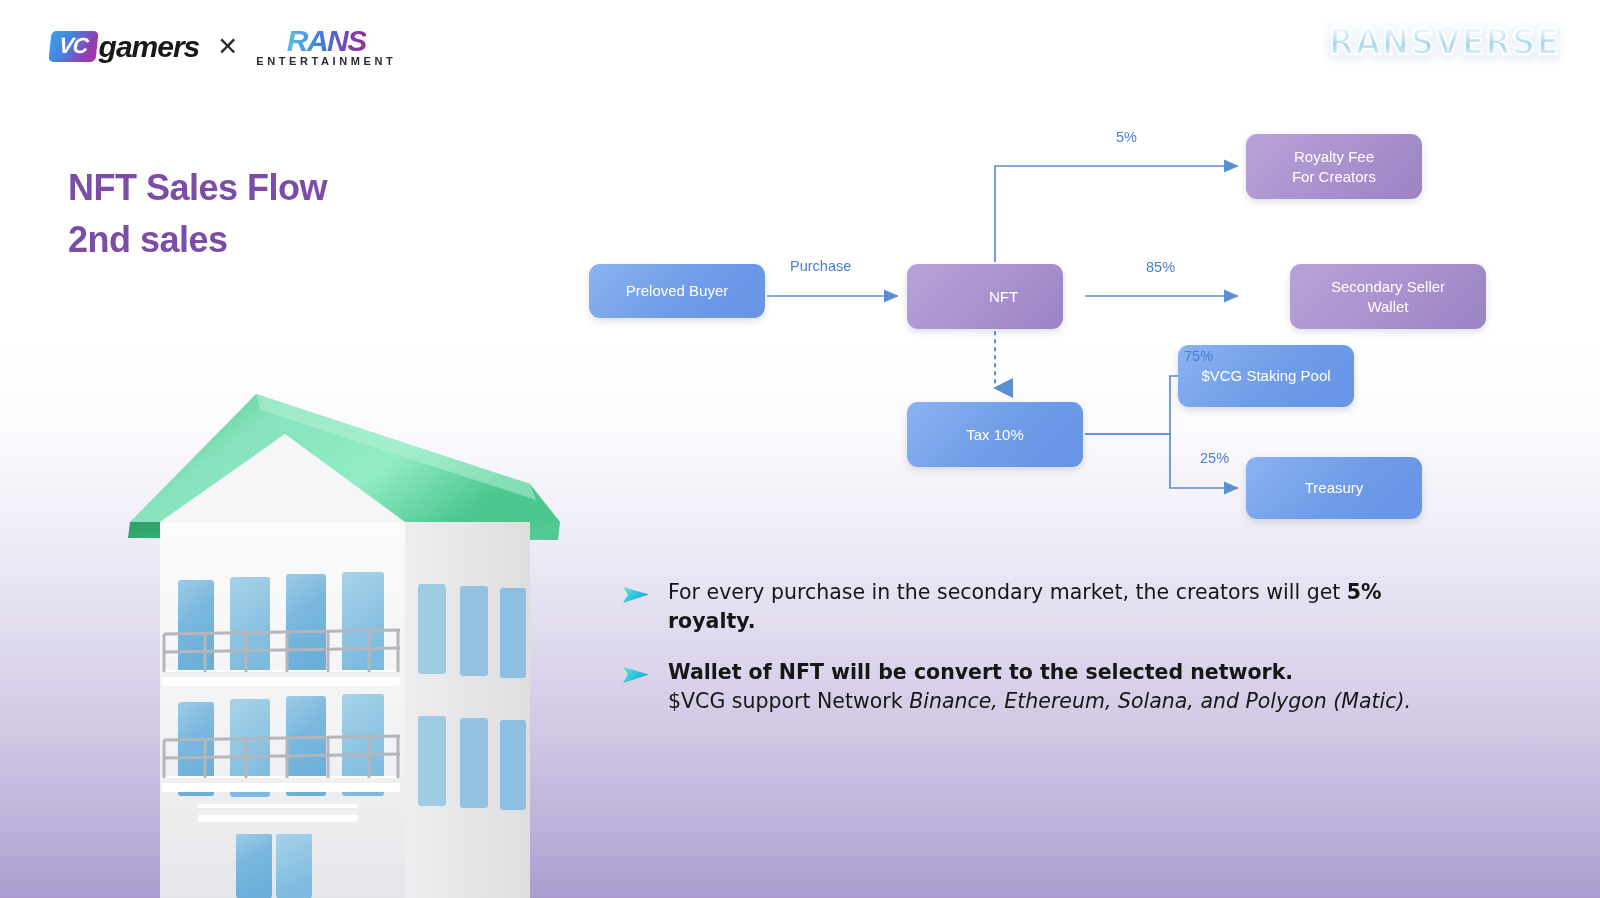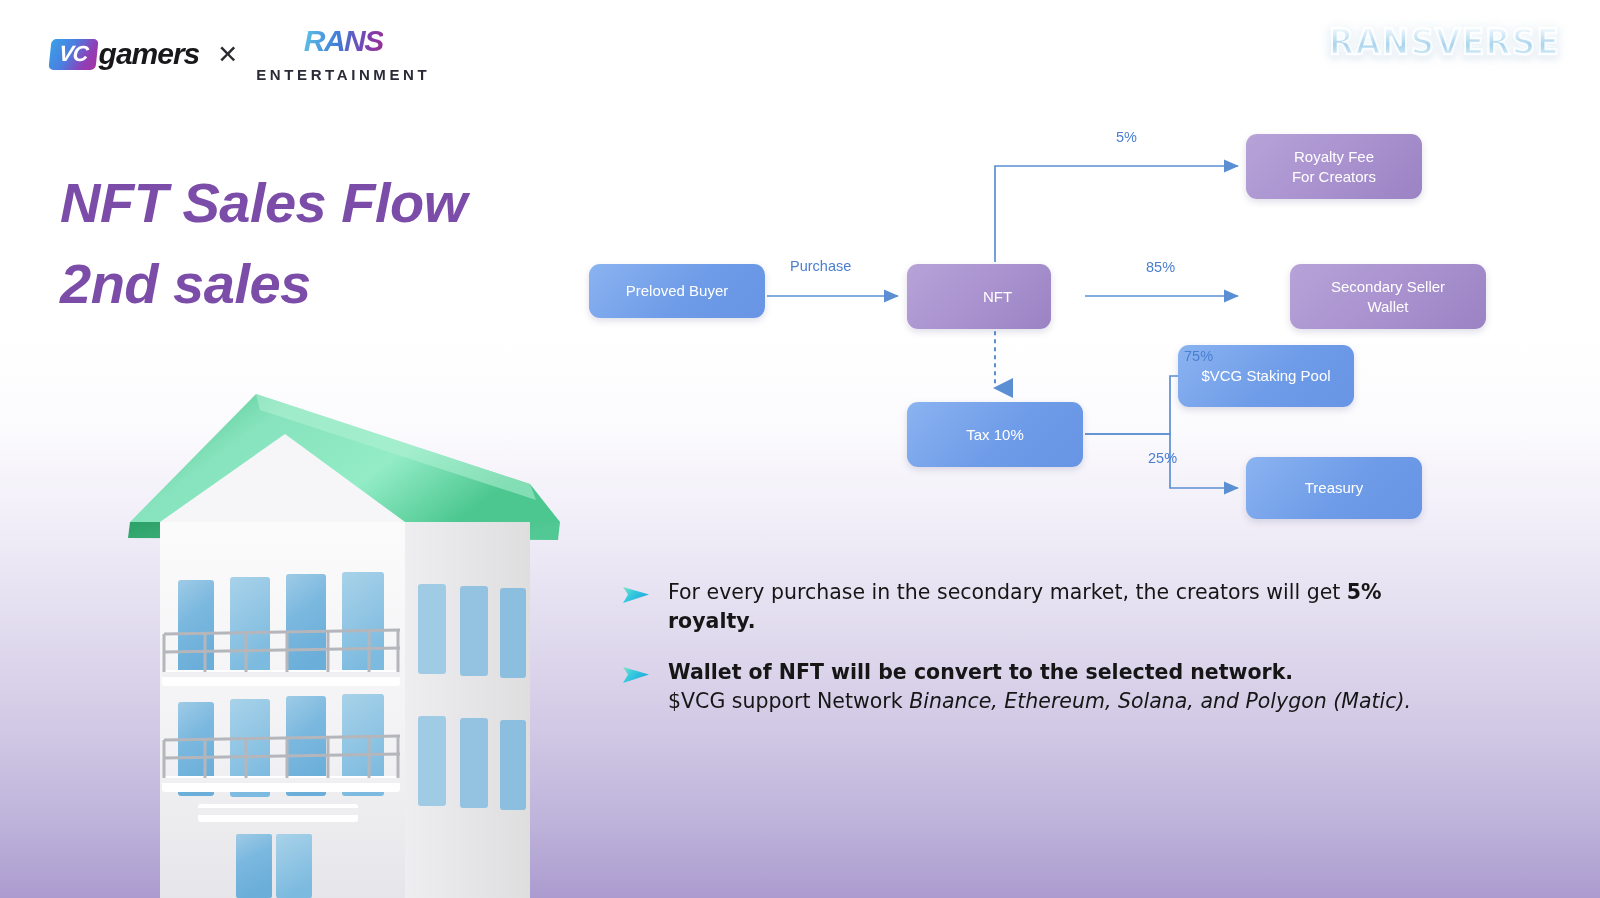--- a/index.html
+++ b/index.html
@@ -28,69 +28,68 @@
   }
   .vc-word{font-size:30px;font-weight:bold;font-style:italic;color:#18181b;letter-spacing:-1px;line-height:1;}
   .vc-logo{display:flex;align-items:center;gap:2px;}
   .xmark{font-size:25px;color:#2b2b2f;font-weight:500;line-height:1;}
   .rans-logo{display:flex;flex-direction:column;align-items:center;line-height:1;}
   .rans-word{
     font-size:30px;font-weight:bold;font-style:italic;letter-spacing:-1.5px;
     background:linear-gradient(100deg,#5fc4e6 0%,#3f7fd8 42%,#7b3fb0 78%,#9b2f8f 100%);
     -webkit-background-clip:text;background-clip:text;color:transparent;
   }
-  .rans-sub{font-size:15px;letter-spacing:3.6px;color:#2b2b38;font-weight:bold;margin-top:11px;}
+  .rans-sub{font-size:11px;letter-spacing:3.6px;color:#2b2b38;font-weight:bold;margin-top:0;}
 
   .ransverse{
     position:absolute;right:40px;top:22px;
     font-family:"DejaVu Sans", sans-serif;
     font-size:33px;font-weight:bold;letter-spacing:1px;
     background:linear-gradient(to bottom,#ffffff 0%,#eaf4fb 22%,#a9d4ec 58%,#cfe7f5 80%,#ffffff 100%);
     -webkit-background-clip:text;background-clip:text;color:transparent;
     -webkit-text-stroke:2.5px rgba(255,255,255,0.92);
     paint-order:stroke fill;
     filter:drop-shadow(0 0 4px rgba(255,255,255,0.95)) drop-shadow(0 2px 3px rgba(150,180,205,0.35));
     transform:scaleY(1.05);
   }
 
   
   .title{
-    position:absolute;left:60px;top:162px;
-    font-size:56px;font-weight:bold;color:#7b4ca8;line-height:1.45;
+    position:absolute;left:68px;top:162px;
+    font-size:36px;font-weight:bold;color:#7b4ca8;line-height:1.45;
     letter-spacing:-0.5px;
-    font-style:italic;
   }
   .title div{white-space:nowrap;}
 
   
   #diagram{position:absolute;left:0;top:0;width:1600px;height:560px;}
   .node{
     position:absolute;border-radius:11px;display:flex;align-items:center;justify-content:center;
     text-align:center;color:#ffffff;font-size:15px;line-height:1.3;
     box-shadow:0 3px 7px rgba(90,90,140,0.20);padding:4px 8px;box-sizing:border-box;
   }
   .node.blue{background:linear-gradient(135deg,#8ab3f0 0%,#6f9ce8 55%,#6794e4 100%);}
   .node.purple{background:linear-gradient(135deg,#b7a3d8 0%,#ab94d0 45%,#9b83c4 100%);}
 
   .n-buyer{left:589px;top:264px;width:176px;height:54px;}
-  .n-nft{left:907px;top:264px;width:144px;height:65px;padding-left:45px;}
+  .n-nft{left:907px;top:264px;width:156px;height:65px;padding-left:45px;}
   .n-royalty{left:1246px;top:134px;width:176px;height:65px;}
   .n-secondary{left:1290px;top:264px;width:196px;height:65px;}
   .n-tax{left:907px;top:402px;width:176px;height:65px;}
   .n-staking{left:1178px;top:345px;width:176px;height:62px;}
   .n-treasury{left:1246px;top:457px;width:176px;height:62px;justify-content:center;}
 
   .edge-label{
     position:absolute;color:#4a7fd0;font-size:14.5px;font-weight:500;white-space:nowrap;
   }
   .l-purchase{left:790px;top:258px;}
   .l-5{left:1116px;top:129px;}
   .l-85{left:1146px;top:259px;}
   .l-75{left:1184px;top:348px;}
-  .l-25{left:1148px;top:450px;}
+  .l-25{left:1200px;top:450px;}
 
   
   .bullets{position:absolute;left:622px;top:578px;width:800px;}
   .bullet{display:flex;align-items:flex-start;gap:18px;margin-bottom:22px;}
   .bullet-icon{flex:0 0 auto;margin-top:7px;}
   .bullet-body{
     font-size:20.5px;color:#161616;line-height:1.42;
     font-family:"DejaVu Sans", sans-serif;
   }
   .bullet-body b{font-weight:bold;}

